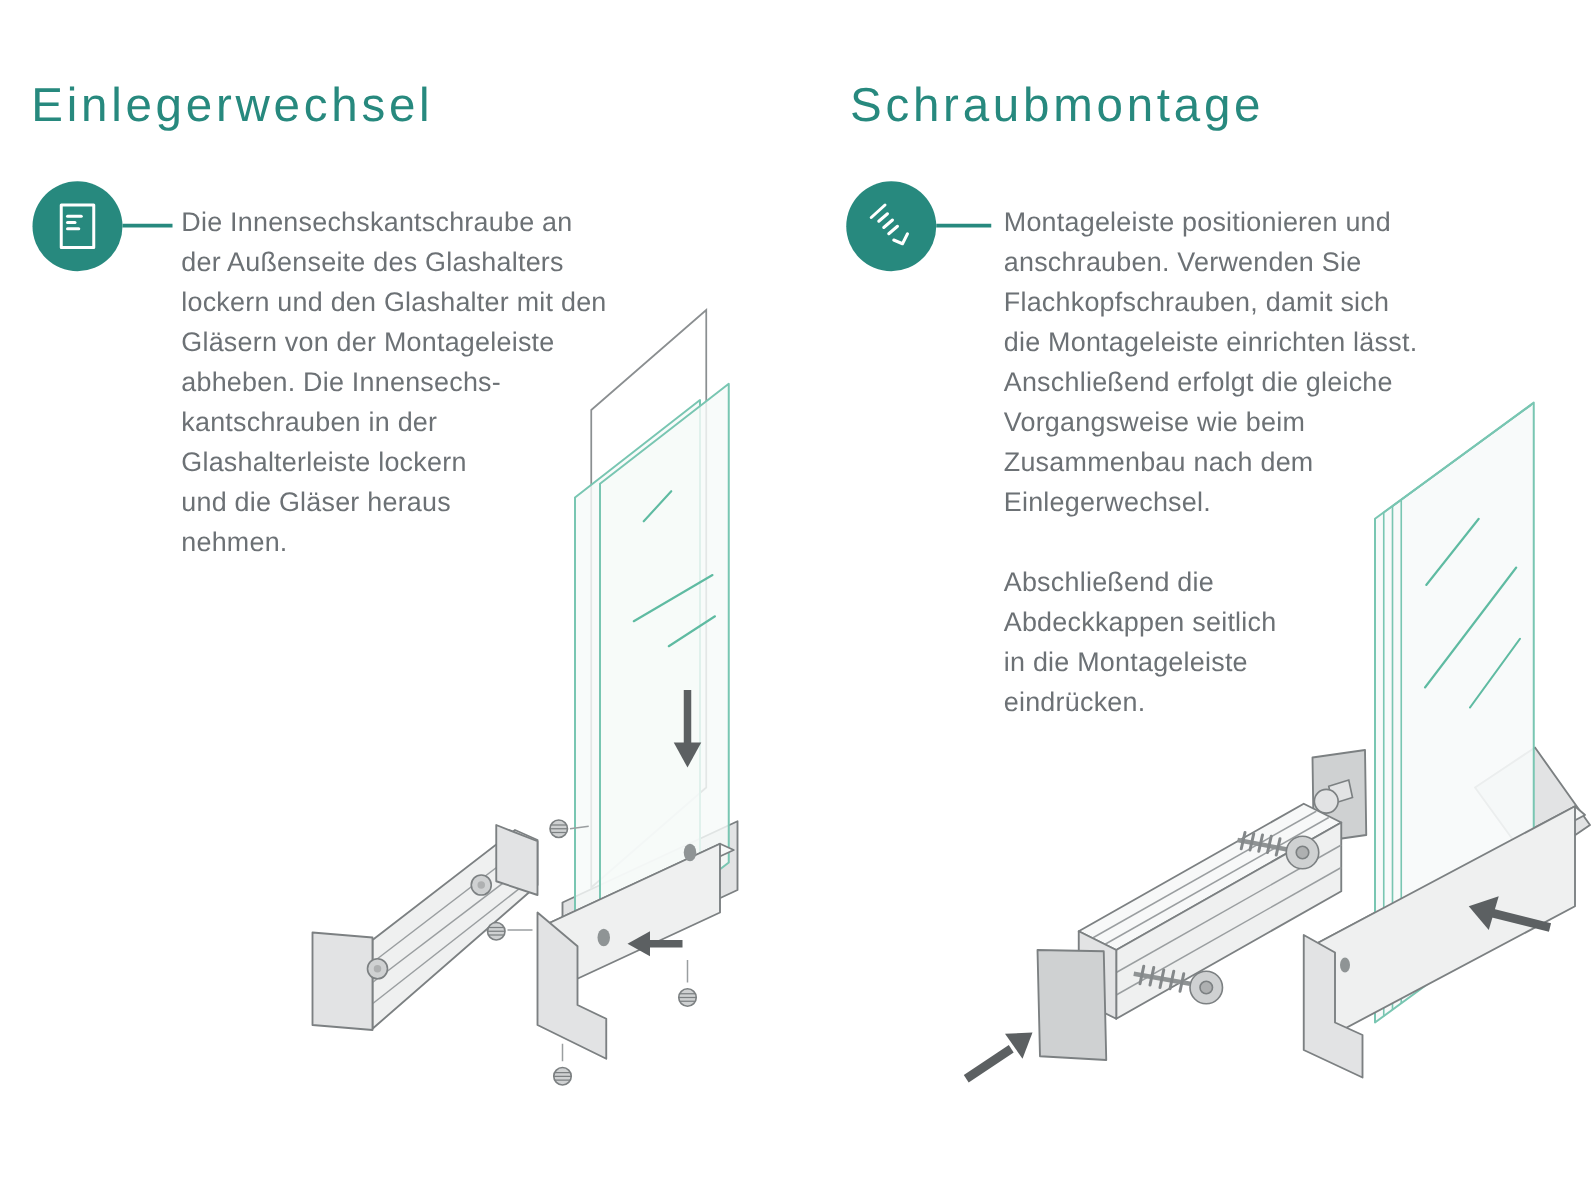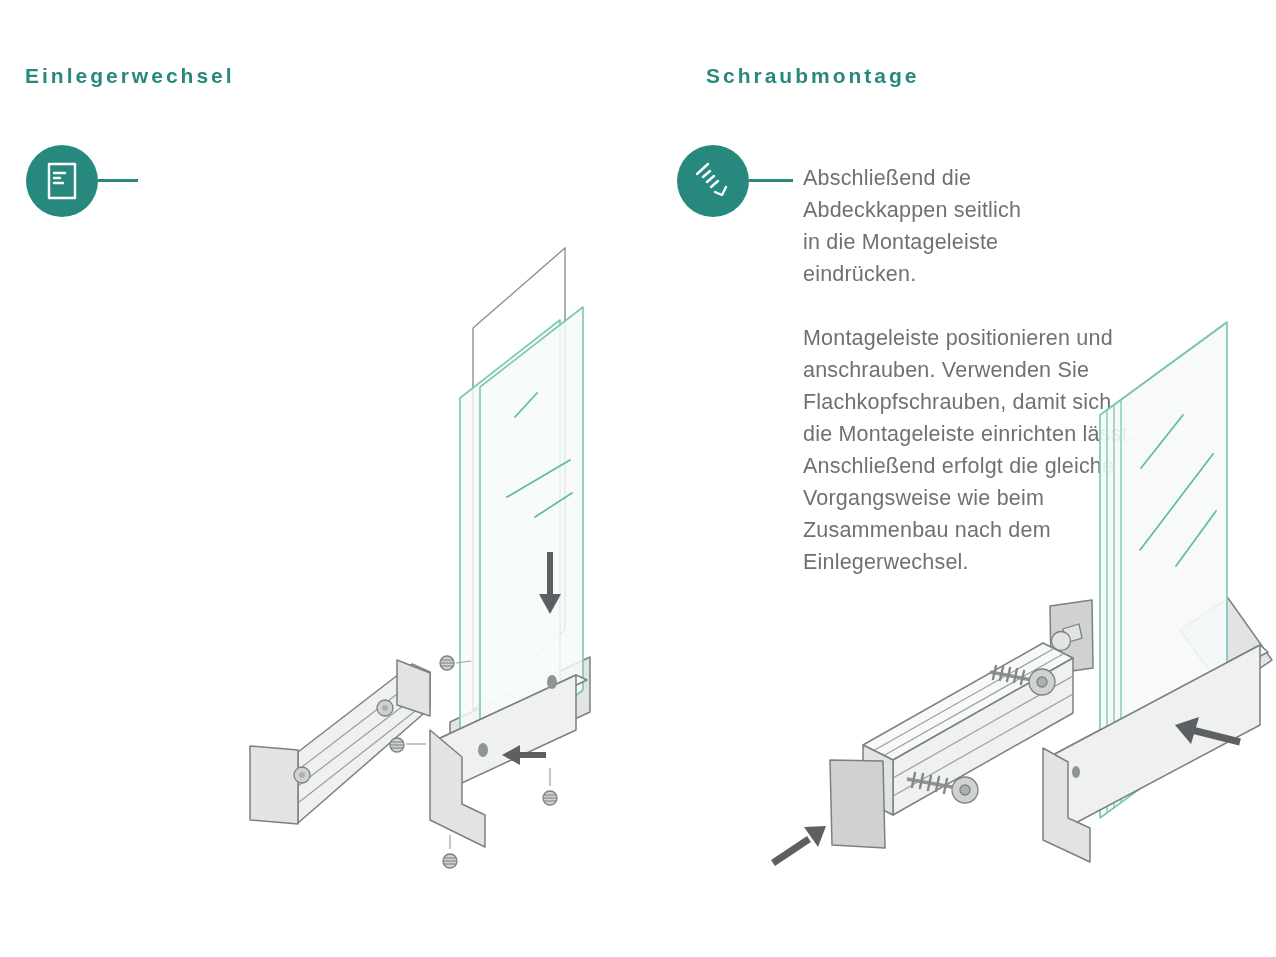--- a/index.html
+++ b/index.html
@@ -1,18 +1,18 @@
 <!DOCTYPE html>
 <html><head>
 <meta charset="utf-8">
 <style>
   html,body{margin:0;padding:0;width:1276px;height:957px;background:#ffffff;overflow:hidden;
             font-family:"Liberation Sans",sans-serif;}
   .stage{position:relative;width:1276px;height:957px;background:#fff;}
-  .title{position:absolute;top:64px;font-size:21px;font-weight:700;letter-spacing:3px;
+  .title{position:absolute;top:64px;font-size:38px;font-weight:400;letter-spacing:3px;
          color:#27897e;white-space:nowrap;}
   .badge{position:absolute;top:145px;width:72px;height:72px;border-radius:50%;
          background:#27897e;display:flex;align-items:center;justify-content:center;}
   .connector{position:absolute;top:179px;height:3px;background:#27897e;}
   .para-block{position:absolute;top:162px;}
   .para{margin:0 0 32px 0;font-size:21.5px;line-height:32px;color:#6c7175;
         letter-spacing:0.2px;white-space:pre-line;}
   svg.illus{position:absolute;}
   
   .fw{fill:#ffffff}.f1{fill:#eff0f0}.f2{fill:#e2e3e4}.f3{fill:#f7f8f8}
@@ -45,20 +45,29 @@
     <svg width="72" height="72" viewBox="-36 -36 72 72">
       <rect class="wicon" x="-13" y="-17" width="26" height="34"></rect>
       <line class="wicon" x1="-8" y1="-8" x2="3" y2="-8"></line>
       <line class="wicon" x1="-8" y1="-3" x2="-2" y2="-3"></line>
       <line class="wicon" x1="-8" y1="2" x2="1" y2="2"></line>
     </svg>
   </div>
   <div class="connector" style="left:98px;width:40px"></div>
 
   <div class="para-block" style="left:145px;width:410px">
+    <p class="para">Die Innensechskantschraube an
+der Außenseite des Glashalters
+lockern und den Glashalter mit den
+Gläsern von der Montageleiste
+abheben. Die Innensechs-
+kantschrauben in der
+Glashalterleiste lockern
+und die Gläser heraus
+nehmen.</p>
   </div>
 
   <svg class="illus" style="left:240px;top:230px" width="420" height="720" viewBox="0 0 420 720">
 
     <g>
       <polygon class="f1 ol" points="58,522 172,434 190,442 190,478 58,593"></polygon>
       <line class="ln" x1="58" y1="540" x2="178" y2="448"></line>
       <line class="ln" x1="58" y1="556" x2="184" y2="460"></line>
       <line class="ln" x1="58" y1="573" x2="188" y2="471"></line>
       <polygon class="f2 ol" points="157,430 190,443 190,486 157,475"></polygon>
@@ -123,46 +132,46 @@
     </g>
     <g>
       <line class="ln" x1="210" y1="605" x2="210" y2="619"></line>
       <circle class="f4 ol2" cx="210" cy="631" r="7"></circle>
       <line class="ln2" x1="204" y1="628" x2="216" y2="628"></line>
       <line class="ln2" x1="203" y1="631" x2="217" y2="631"></line>
       <line class="ln2" x1="204" y1="634" x2="216" y2="634"></line>
     </g>
   </svg>
 
-  <div class="title" style="left:706px">Schraubmontage</div>
+  <div class="title" style="left:680px">Schraubmontage</div>
 
   <div class="badge" style="left:677px">
     <svg width="72" height="72" viewBox="-36 -36 72 72">
       <line class="wicon" x1="-16" y1="-7" x2="-5" y2="-17"></line>
       <line class="wicon" x1="-10" y1="-4" x2="-3" y2="-10"></line>
       <line class="wicon" x1="-6" y1="1" x2="1" y2="-5"></line>
       <line class="wicon" x1="-2" y1="6" x2="5" y2="0"></line>
       <polyline class="wicon" points="2,11 9,14 13,6"></polyline>
     </svg>
   </div>
   <div class="connector" style="left:749px;width:44px"></div>
 
   <div class="para-block" style="left:803px;width:440px">
-    <p class="para">Abschließend die
-Abdeckkappen seitlich
-in die Montageleiste
-eindrücken.</p>
     <p class="para">Montageleiste positionieren und
 anschrauben. Verwenden Sie
 Flachkopfschrauben, damit sich
 die Montageleiste einrichten lässt.
 Anschließend erfolgt die gleiche
 Vorgangsweise wie beim
 Zusammenbau nach dem
 Einlegerwechsel.</p>
+    <p class="para">Abschließend die
+Abdeckkappen seitlich
+in die Montageleiste
+eindrücken.</p>
   </div>
 
   <svg class="illus" style="left:760px;top:300px" width="516" height="620" viewBox="0 0 516 620">
 
     <g>
       <polygon class="f4 ol" points="290,306 332,300 333,368 291,374"></polygon>
       <polygon class="f2 ol2" points="303,329 319,324 322,338 306,343"></polygon>
       <circle class="f2 ol2" cx="301" cy="341" r="9.5"></circle>
     </g>
 

